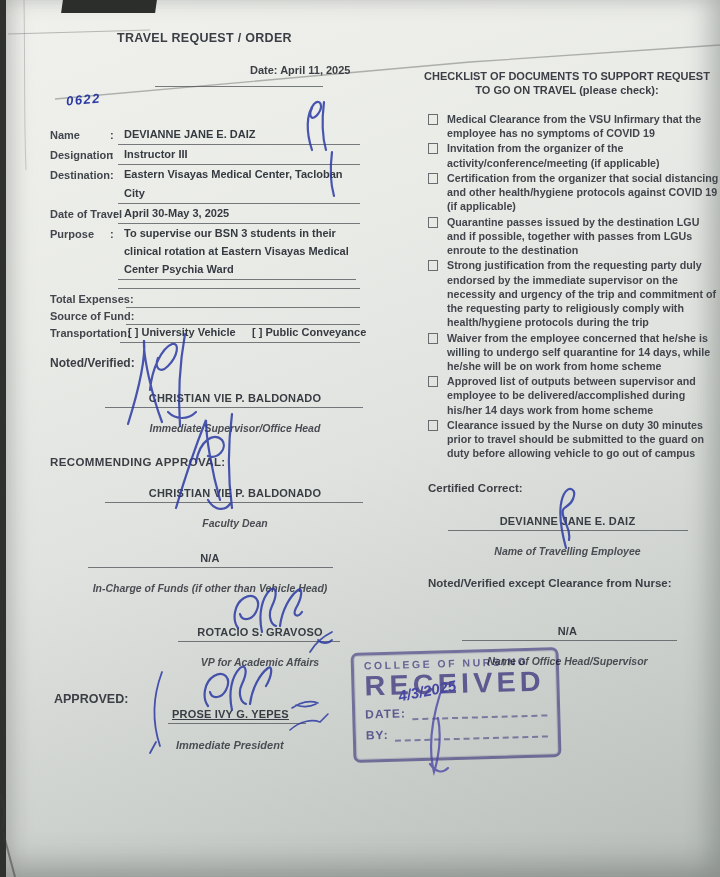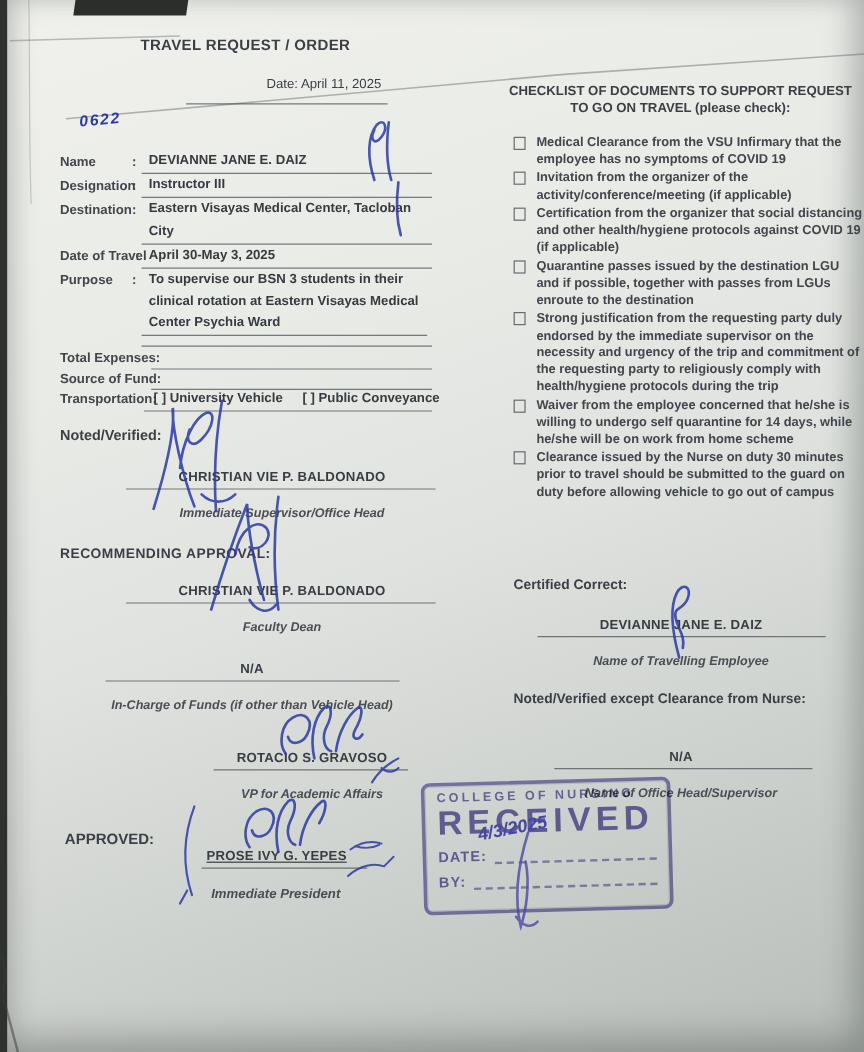--- a/index.html
+++ b/index.html
@@ -3,21 +3,21 @@
 <meta charset="utf-8">
 <style>
   html,body{margin:0;padding:0;}
   body{width:720px;height:877px;overflow:hidden;background:#2f312f;font-family:"Liberation Sans",sans-serif;}
   .photo{position:relative;width:720px;height:877px;background:#2f312f;overflow:hidden;}
   .paper{position:absolute;left:6px;top:0;right:0;bottom:0;
     background:linear-gradient(160deg,#f0f1ed 0%,#e9ebe7 30%,#dfe2de 52%,#cdd1cd 75%,#b7bdb9 100%);
     box-shadow:inset -14px 0 22px rgba(88,94,90,.22), inset 0 -18px 26px rgba(88,94,90,.28), inset 10px 0 14px rgba(120,126,122,.12);}
   .corner-notch{position:absolute;left:62px;top:0;width:94px;height:13px;background:#2c2e2c;transform:skewX(-8deg);}
   .abs{position:absolute;}
-  .b{font-weight:400;}
+  .b{font-weight:700;margin-left:28px;}
   .print{position:absolute;inset:0;color:#42464c;filter:blur(0.3px);}
   .lbl{font-size:11px;font-weight:700;color:#42464c;white-space:nowrap;}
   .val{font-size:11px;font-weight:700;color:#353a41;white-space:nowrap;}
   .ul{border-bottom:1.2px solid rgba(72,76,82,.72);}
   .cn{text-align:center;}
   .sig-name{font-size:11px;font-weight:700;color:#383d44;letter-spacing:.2px;}
   .sig-title{font-size:10.5px;font-style:italic;font-weight:700;color:#4a4e54;margin-top:12px;}
   .heading{font-weight:700;color:#3b3f45;}
   .ck-wrap{position:absolute;left:428px;top:112px;width:292px;}
   .ck-item{display:flex;gap:9px;margin-bottom:1px;}
@@ -142,20 +142,24 @@
       <div class="ck-item">
         <span class="ck-box"></span>
         <span class="ck-text">Strong justification from the requesting party duly endorsed by the immediate supervisor on the necessity and urgency of the trip and commitment of the requesting party to religiously comply with health/hygiene protocols during the trip</span>
       </div>
       <div class="ck-item">
         <span class="ck-box"></span>
         <span class="ck-text">Waiver from the employee concerned that he/she is willing to undergo self quarantine for 14 days, while he/she will be on work from home scheme</span>
       </div>
       <div class="ck-item">
         <span class="ck-box"></span>
+        <span class="ck-text">Approved list of outputs between supervisor and employee to be delivered/accomplished during his/her 14 days work from home scheme</span>
+      </div>
+      <div class="ck-item">
+        <span class="ck-box"></span>
         <span class="ck-text">Clearance issued by the Nurse on duty 30 minutes prior to travel should be submitted to the guard on duty before allowing vehicle to go out of campus</span>
       </div>
     </div>
 
     <div class="abs heading" style="left:428px;top:482px;font-size:11.5px;">Certified Correct:</div>
     <div class="abs cn sig-name" style="left:455px;top:515px;width:225px;">DEVIANNE JANE E. DAIZ</div>
     <div class="abs ul" style="left:448px;top:515px;width:240px;height:15px;"></div>
     <div class="abs cn sig-title" style="left:455px;top:533px;width:225px;">Name of Travelling Employee</div>
 
     <div class="abs heading" style="left:428px;top:577px;font-size:11.5px;width:290px;">Noted/Verified except Clearance from Nurse:</div>

